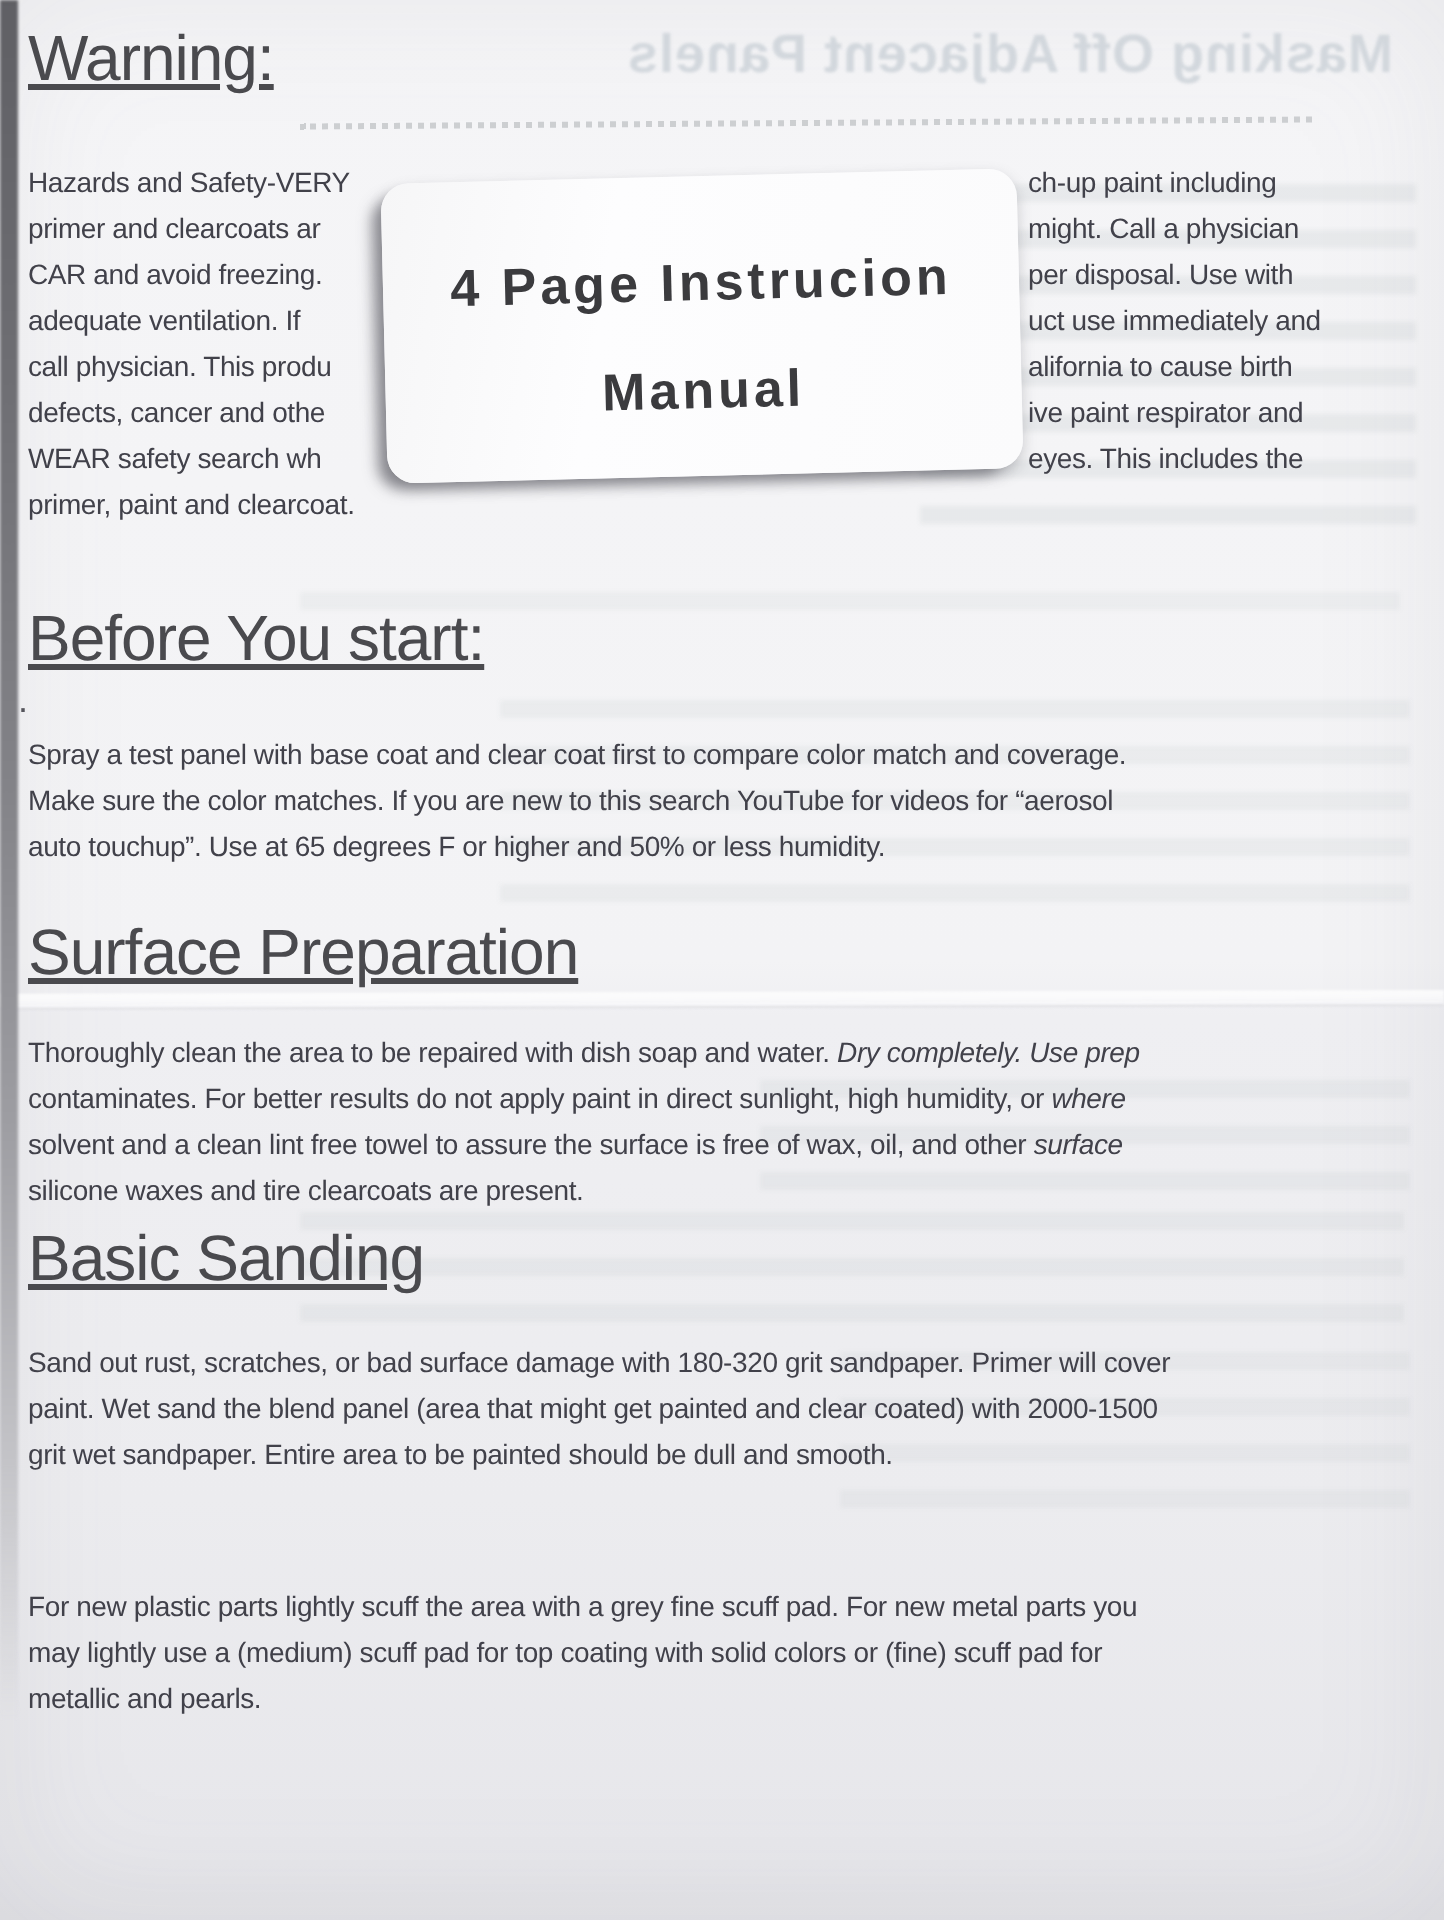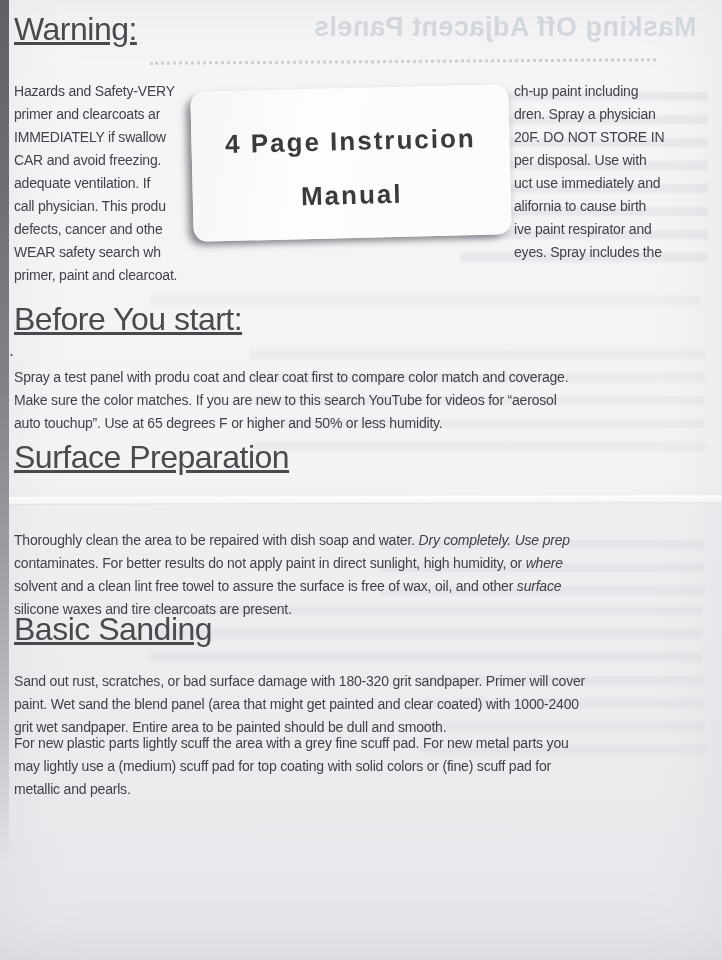--- a/index.html
+++ b/index.html
@@ -99,57 +99,56 @@
   <div class="ghost-block gb4"></div>
   <div class="ghost-block gb5"></div>
   <div class="ghost-block gb6"></div>
 
   <div class="perforation"></div>
   <div class="seam"></div>
 
   <h1 class="doc-h" style="top:12px">Warning:</h1>
   <div class="para" style="top:80px">
       <div class="tline"><span>Hazards and Safety-VERY</span><span class="frag-right">ch-up paint including</span></div>
-      <div class="tline"><span>primer and clearcoats ar</span><span class="frag-right">dren. Spray a physician</span></div>
-      <div class="tline"><span>IMMEDIATELY if swallow</span><span class="frag-right">20F. DO NOT STORE IN</span></div>
+      <div class="tline"><span>primer and clearcoats ar</span><span class="frag-right">might. Call a physician</span></div>
       <div class="tline"><span>CAR and avoid freezing.</span><span class="frag-right">per disposal. Use with</span></div>
       <div class="tline"><span>adequate ventilation. If</span><span class="frag-right">uct use immediately and</span></div>
       <div class="tline"><span>call physician. This produ</span><span class="frag-right">alifornia to cause birth</span></div>
       <div class="tline"><span>defects, cancer and othe</span><span class="frag-right">ive paint respirator and</span></div>
-      <div class="tline"><span>WEAR safety search wh</span><span class="frag-right">eyes. Spray includes the</span></div>
+      <div class="tline"><span>WEAR safety search wh</span><span class="frag-right">eyes. This includes the</span></div>
       <div class="tline">primer, paint and clearcoat.</div>
     </div>
 
   <div class="sticker">
     <div class="sticker-line1">4 Page Instrucion</div>
     <div class="sticker-line2">Manual</div>
   </div>
 
   <h1 class="doc-h" style="top:302px">Before You start:</h1>
   <div class="stray-dot">.</div>
   <div class="para" style="top:366px">
-      <div class="tline">Spray a test panel with produ coat and clear coat first to compare color match and coverage.</div>
+      <div class="tline">Spray a test panel with base coat and clear coat first to compare color match and coverage.</div>
       <div class="tline">Make sure the color matches.  If you are new to this search YouTube for videos for “aerosol</div>
       <div class="tline">auto touchup”.  Use at 65 degrees F or higher and 50% or less humidity.</div>
     </div>
 
-  <h1 class="doc-h" style="top:440px">Surface Preparation</h1>
-  <div class="para" style="top:529px">
+  <h1 class="doc-h" style="top:459px">Surface Preparation</h1>
+  <div class="para" style="top:515px">
       <div class="tline"><span>Thoroughly clean the area to be repaired with dish soap and water.  </span><span class="it">Dry completely. Use prep</span></div>
       <div class="tline"><span>contaminates. For better results do not apply paint in direct sunlight, high humidity, or </span><span class="it">where</span></div>
       <div class="tline"><span>solvent and a clean lint free towel to assure the surface is free of wax, oil, and other </span><span class="it">surface</span></div>
       <div class="tline"><span>silicone waxes and tire clearcoats are present.</span></div>
     </div>
 
   <h1 class="doc-h" style="top:612px">Basic Sanding</h1>
   <div class="para" style="top:670px">
       <div class="tline">Sand out rust, scratches, or bad surface damage with 180-320 grit sandpaper. Primer will cover</div>
-      <div class="tline">paint. Wet sand the blend panel (area that might get painted and clear coated) with 1000-2400</div>
+      <div class="tline">paint. Wet sand the blend panel (area that might get painted and clear coated) with 2000-1500</div>
       <div class="tline">grit wet sandpaper. Entire area to be painted should be dull and smooth.</div>
     </div>
-  <div class="para" style="top:732px">
+  <div class="para" style="top:792px">
       <div class="tline">For new plastic parts lightly scuff the area with a grey fine scuff pad. For new metal parts you</div>
       <div class="tline">may lightly use a (medium) scuff pad for top coating with solid colors or (fine) scuff pad for</div>
       <div class="tline">metallic and pearls.</div>
     </div>
 
   <div class="left-edge"></div>
 </div>
 
 </body></html>

